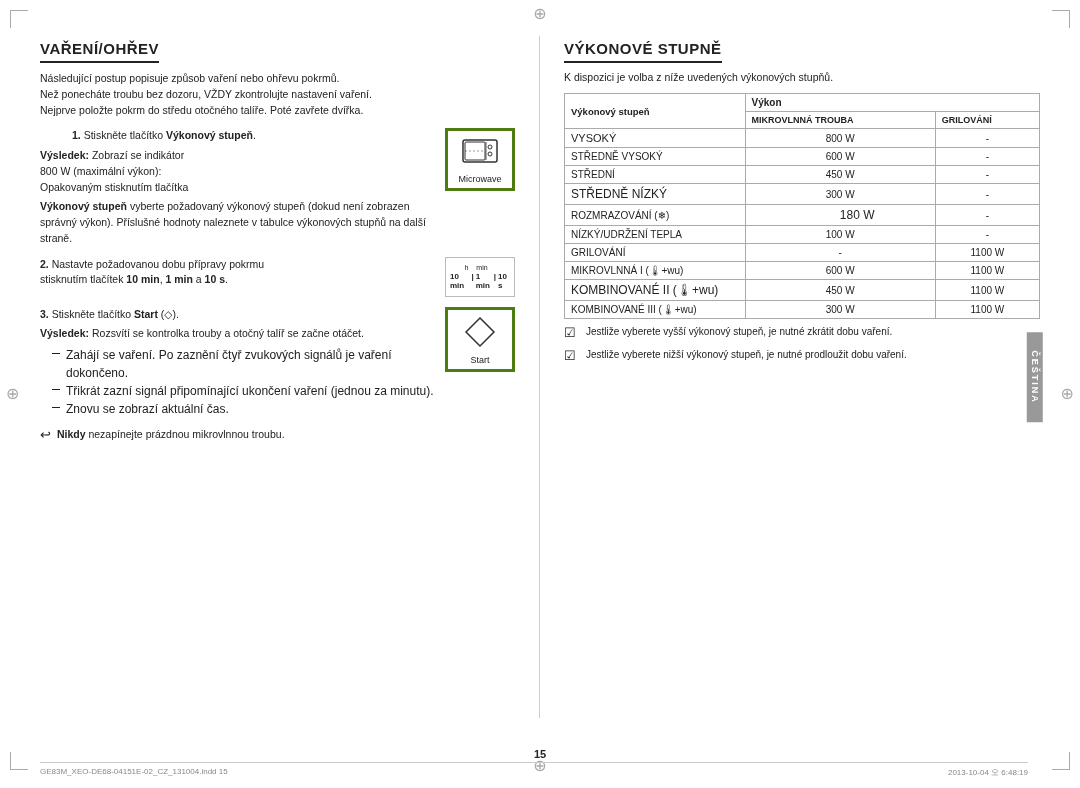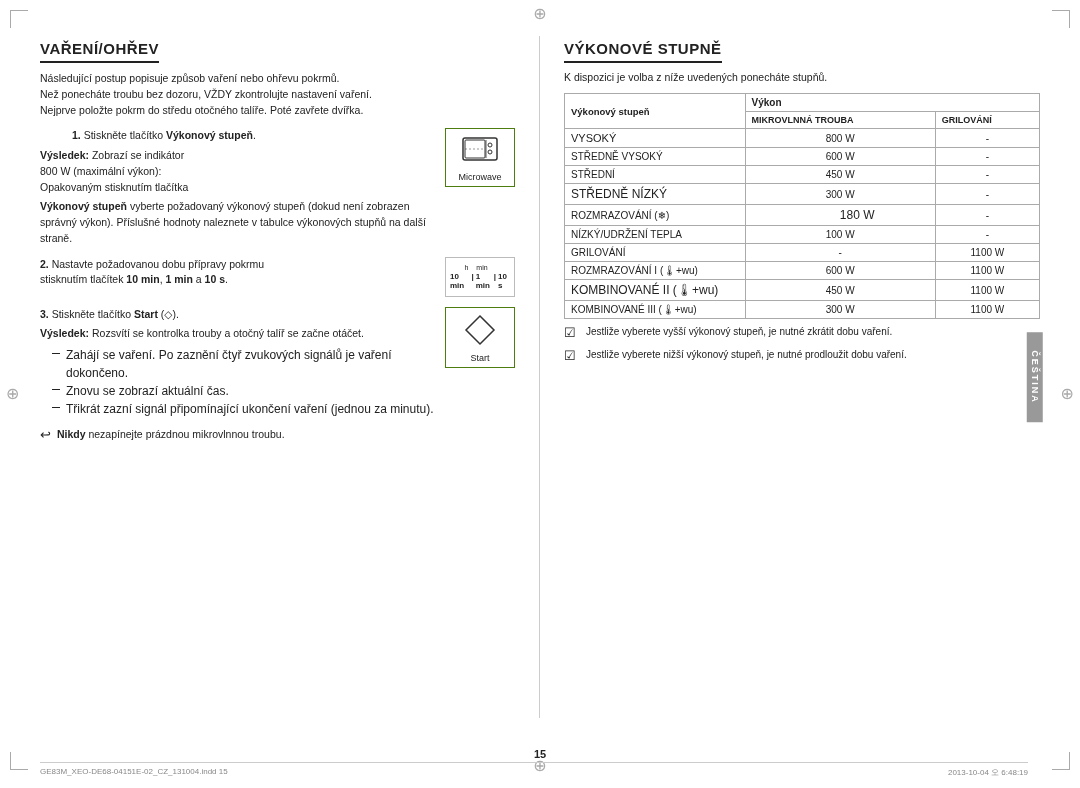--- a/index.html
+++ b/index.html
@@ -148,21 +148,21 @@
       flex: 1;
       font-size: 10.5px;
       line-height: 1.5;
     }
     .step-icon-box {
       width: 70px;
       min-width: 70px;
       display: flex;
       flex-direction: column;
       align-items: center;
-      border: 1px solid #4d7c0f;
+      border: 3px solid #4d7c0f;
       padding: 6px 4px 4px 4px;
     }
     .step-icon-symbol {
       font-size: 22px;
       line-height: 1;
       margin-bottom: 3px;
     }
     .step-icon-label {
       font-size: 9px;
       text-align: center;
@@ -396,22 +396,22 @@
             <div style="margin-bottom:4px;">
               <span class="step-number">3.</span>
               <span> Stiskněte tlačítko <strong>Start</strong> (◇).</span>
             </div>
             <div style="margin-bottom:4px;">
               <span class="bold">Výsledek:</span>
               <span> Rozsvítí se kontrolka trouby a otočný talíř se začne otáčet.</span>
             </div>
             <ul class="sub-list">
               <li>Zahájí se vaření. Po zaznění čtyř zvukových signálů je vaření dokončeno.</li>
+              <li>Třikrát zazní signál připomínající ukončení vaření (jednou za minutu).</li>
               <li>Znovu se zobrazí aktuální čas.</li>
-              <li>Třikrát zazní signál připomínající ukončení vaření (jednou za minutu).</li>
             </ul>
           </div>
           <div class="step-icon-box">
             <div class="step-icon-symbol">
               <svg width="32" height="32" viewBox="0 0 32 32">
                 <polygon points="16,2 30,16 16,30 2,16" fill="none" stroke="#333" stroke-width="1.5"></polygon>
               </svg>
             </div>
             <div class="step-icon-label">Start</div>
           </div>
@@ -426,21 +426,21 @@
 
     </div>
 
     <div class="right-col">
 
       
       <div class="side-tab">ČEŠTINA</div>
 
       <div class="section-title">VÝKONOVÉ STUPNĚ</div>
 
-      <div class="right-intro">K dispozici je volba z níže uvedených ponecháte stupňů.</div>
+      <div class="right-intro">K dispozici je volba z níže uvedených výkonových stupňů.</div>
 
       
       <table class="power-table">
         <thead>
           <tr>
             <th rowspan="2" class="row-header-cell">Výkonový stupeň</th>
             <th colspan="2" class="th-vykon">Výkon</th>
           </tr>
           <tr>
             <th class="th-sub">MIKROVLNNÁ TROUBA</th>
@@ -477,21 +477,21 @@
               <td style="font-weight: normal; font-size: 10px;">NÍZKÝ/UDRŽENÍ TEPLA</td>
               <td style="text-align: center; font-size: 10px;">100 W</td>
               <td style="text-align: center; font-size: 10px;">-</td>
             </tr>
             <tr>
               <td style="font-weight: normal; font-size: 10px;">GRILOVÁNÍ</td>
               <td style="text-align: center; font-size: 10px;">-</td>
               <td style="text-align: center; font-size: 10px;">1100 W</td>
             </tr>
             <tr>
-              <td style="font-weight: normal; font-size: 10px;">ROZMRAZOVÁNÍ I (🌡+wu)</td>
+              <td style="font-weight: normal; font-size: 10px;">MIKROVLNNÁ I (🌡+wu)</td>
               <td style="text-align: center; font-size: 10px;">600 W</td>
               <td style="text-align: center; font-size: 10px;">1100 W</td>
             </tr>
             <tr>
               <td style="font-weight: normal; font-size: 12px;">KOMBINOVANÉ II (🌡+wu)</td>
               <td style="text-align: center; font-size: 10px;">450 W</td>
               <td style="text-align: center; font-size: 10px;">1100 W</td>
             </tr>
             <tr>
               <td style="font-weight: normal; font-size: 10px;">KOMBINOVANÉ III (🌡+wu)</td>

